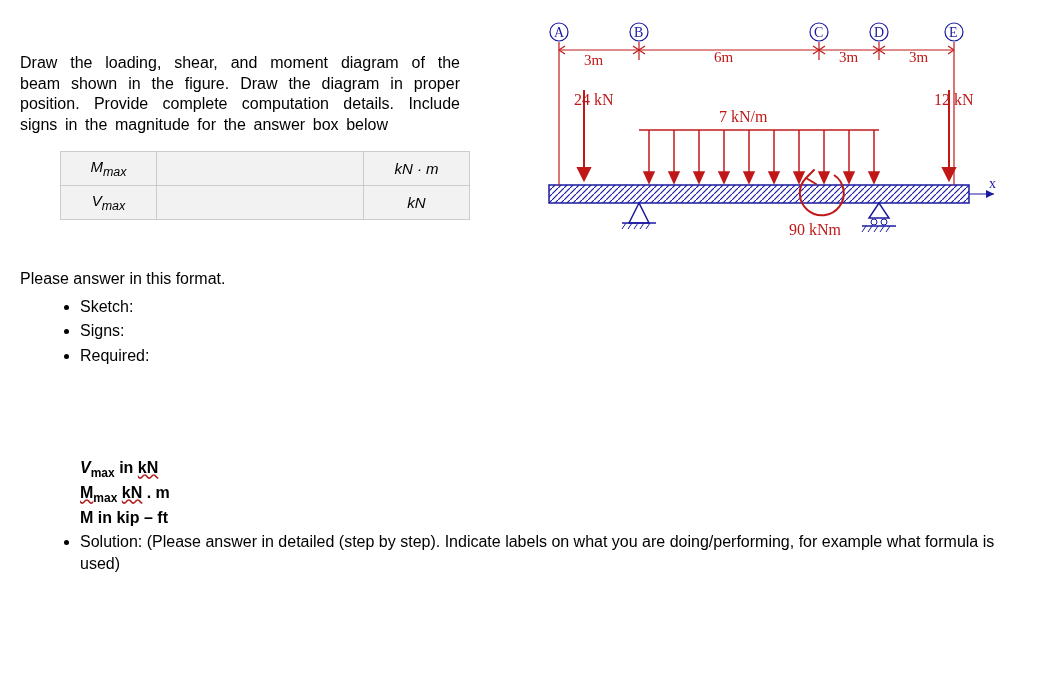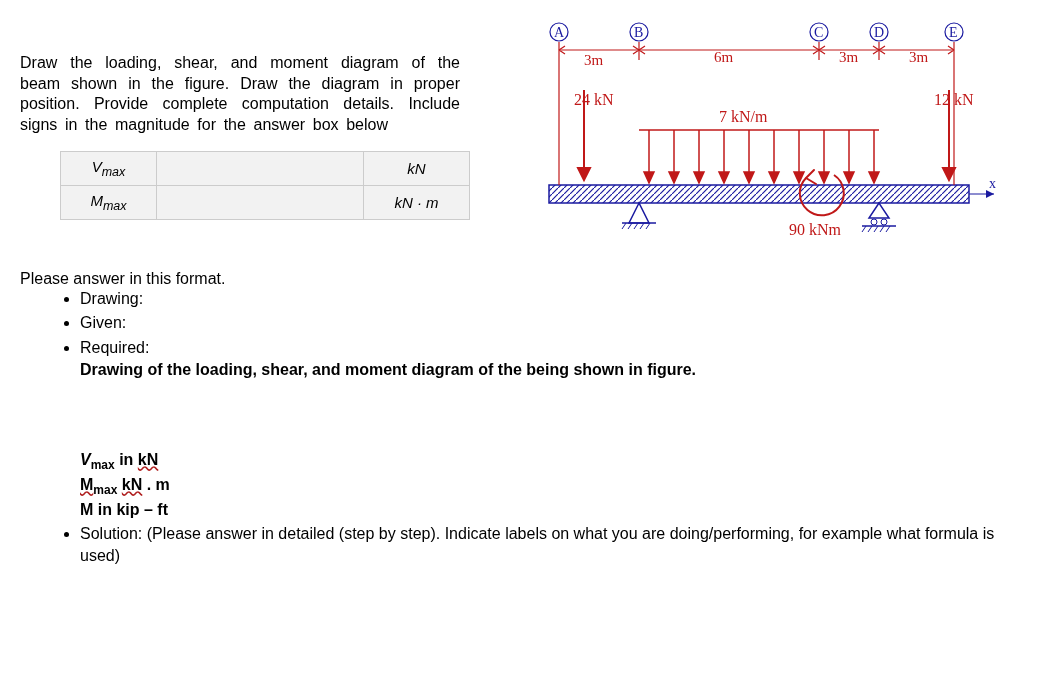--- a/index.html
+++ b/index.html
@@ -49,20 +49,21 @@
     .table-container td:nth-child(3) {
       width: 80px;
       text-align: center;
       font-style: italic;
     }
     .italic { font-style: italic; }
     .format-section {
       margin-top: 10px;
     }
     .format-title {
+      margin-bottom: 8px;
     }
     ul {
       margin: 0;
       padding-left: 60px;
     }
     li {
       margin-bottom: 2px;
       line-height: 1.4;
     }
     .bold { font-weight: bold; }
@@ -92,28 +93,28 @@
 </head>
 <body>
 
 <div class="top-section">
   <div>
     <div class="problem-text">Draw the loading, shear, and moment diagram of the beam shown in the figure. Draw the diagram in proper position. Provide complete computation details. Include signs in the magnitude for the answer box below</div>
 
     <table class="table-container">
       <tbody>
           <tr>
+        <td><span class="italic">M<sub class="i-sub">max</sub></span></td>
+        <td></td>
+        <td>kN · m</td>
+      </tr>
+      <tr>
         <td><span class="italic">V<sub class="i-sub">max</sub></span></td>
         <td></td>
         <td>kN</td>
-      </tr>
-      <tr>
-        <td><span class="italic">M<sub class="i-sub">max</sub></span></td>
-        <td></td>
-        <td>kN · m</td>
       </tr>
     </tbody>
       </table>
   </div>
 
   <div class="sketch-container">
     <svg class="beam-svg" width="470" height="230" viewBox="0 0 470 230">
 
       <g>
 
@@ -215,25 +216,25 @@
           <text x="255" y="215" font-family="cursive" font-size="16" fill="#c01818" stroke="none">90 kNm</text>
         </g>
       </g>
     </svg>
   </div>
 </div>
 
 <div class="format-section">
   <div class="format-title">Please answer in this format.</div>
   <ul>
-    <li>Drawing:</li>
-    <li>Given:</li>
+    <li>Sketch:</li>
+    <li>Signs:</li>
     <li>
       <span>Required:</span><br>
-      <span class="bold req-indent">Drawing of the loading, shear, and moment diagram of the being shown in figure.</span><br>
+      <br>
       <br>
       <br>
       <br>
       <span class="bold req-indent"><span class="italic">V</span><span class="req-sub">max</span><span> in </span><span class="underline-red">kN</span></span><br>
       <span class="bold req-indent"><span class="underline-red"><span>M</span><span class="req-sub">max</span></span><span> </span><span class="underline-red">kN</span><span> . </span><span>m</span></span><br>
       <span class="bold req-indent">M in kip – ft</span>
     </li>
     <li>Solution: (Please answer in detailed (step by step). Indicate labels on what you are doing/performing, for example what formula is used)</li>
   </ul>
 </div>

